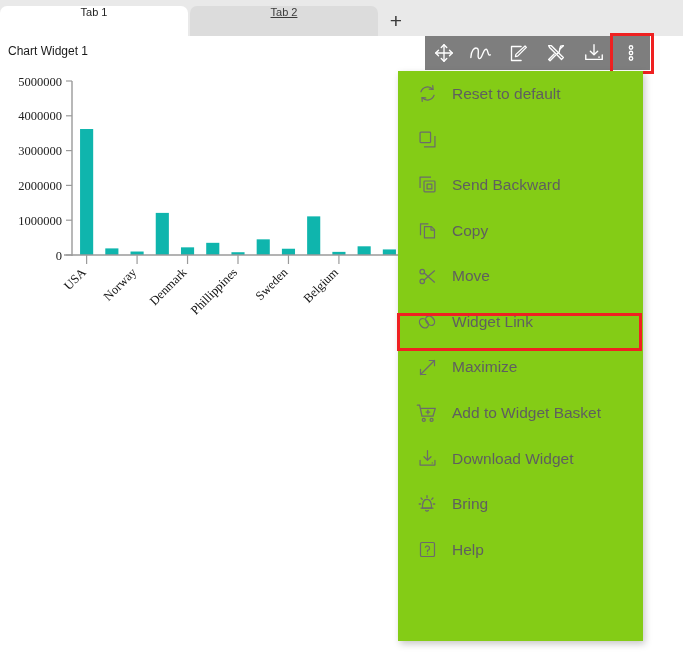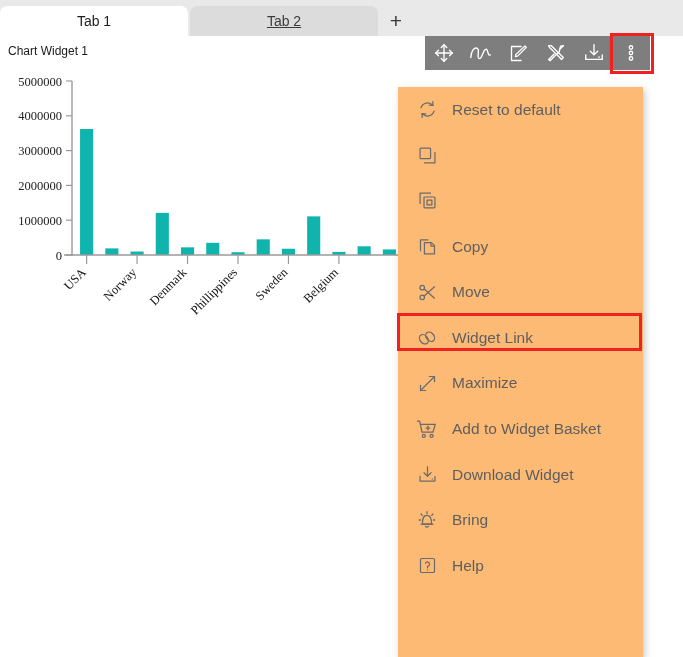--- a/index.html
+++ b/index.html
@@ -20,24 +20,23 @@
     position: absolute;
     left: 0; top: 0;
     width: 683px; height: 36px;
     background: #e9e9e9;
   }
   .tab {
     position: absolute;
     top: 6px;
     height: 30px;
     border-radius: 7px 7px 0 0;
-    font-size: 14px;
+    font-size: 11px;
     color: #3b3b3b;
     display: flex;
-    align-items: center;
     justify-content: center;
     box-sizing: border-box;
   }
   .tab.active {
     background: #ffffff;
     color: #1e1e1e;
   }
   .tab.inactive {
     background: #dcdcdc;
     color: #3b3b3b;
@@ -106,23 +105,23 @@
     left: 610px; top: 33px;
     width: 44px; height: 41px;
     border: 3px solid #ef2121;
     box-sizing: border-box;
     pointer-events: none;
   }
 
   
   #menu {
     position: absolute;
-    left: 398px; top: 87px;
+    left: 398px; top: 71px;
     width: 245px; height: 570px;
-    background: #fdba74;
+    background: #84cc16;
     box-shadow: 2px 3px 7px rgba(0,0,0,0.22);
   }
   .menu-item {
     position: relative;
     height: 45.6px;
     display: flex;
     align-items: center;
     padding-left: 12px;
     box-sizing: border-box;
   }
@@ -297,20 +296,21 @@
   </div>
 
   <div class="menu-item">
     <span class="menu-icon">
       <svg width="21" height="21" viewBox="0 0 24 24" fill="none" stroke="currentColor" stroke-width="1.4" stroke-linejoin="round">
         <path d="M3.5 16 L3.5 3.5 L16 3.5"></path>
         <rect x="8" y="8" width="12.5" height="12.5" rx="1"></rect>
         <rect x="11.5" y="11.5" width="5.5" height="5.5"></rect>
       </svg>
     </span>
+    <span class="menu-label">Send Backward</span>
   </div>
 
   <div class="menu-item">
     <span class="menu-icon">
       <svg width="21" height="21" viewBox="0 0 24 24" fill="none" stroke="currentColor" stroke-width="1.4" stroke-linejoin="round">
         <path d="M4 17.5 L4 4.5 L13 4.5"></path>
         <path d="M8.5 7.5 L16.5 7.5 L20 11 L20 20.5 L8.5 20.5 Z"></path>
         <polyline points="16,7.5 16,11.5 20,11.5"></polyline>
       </svg>
     </span>

